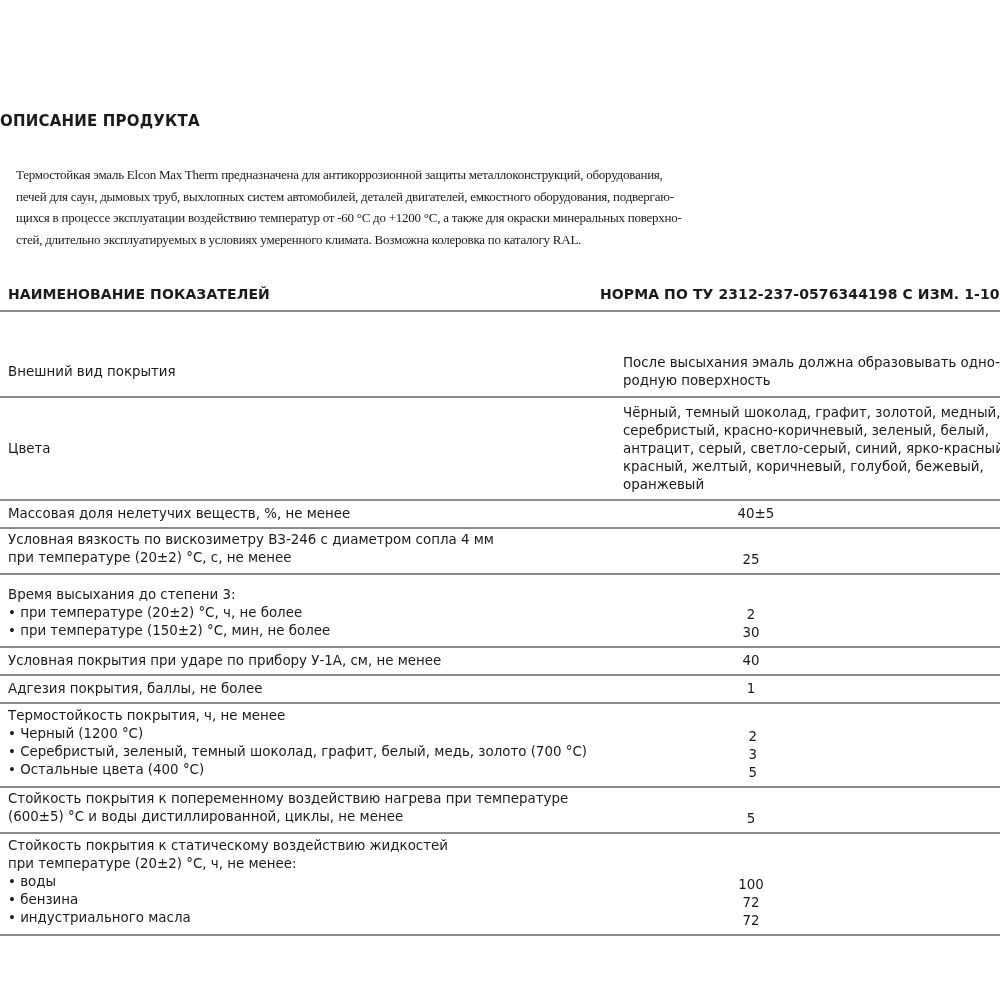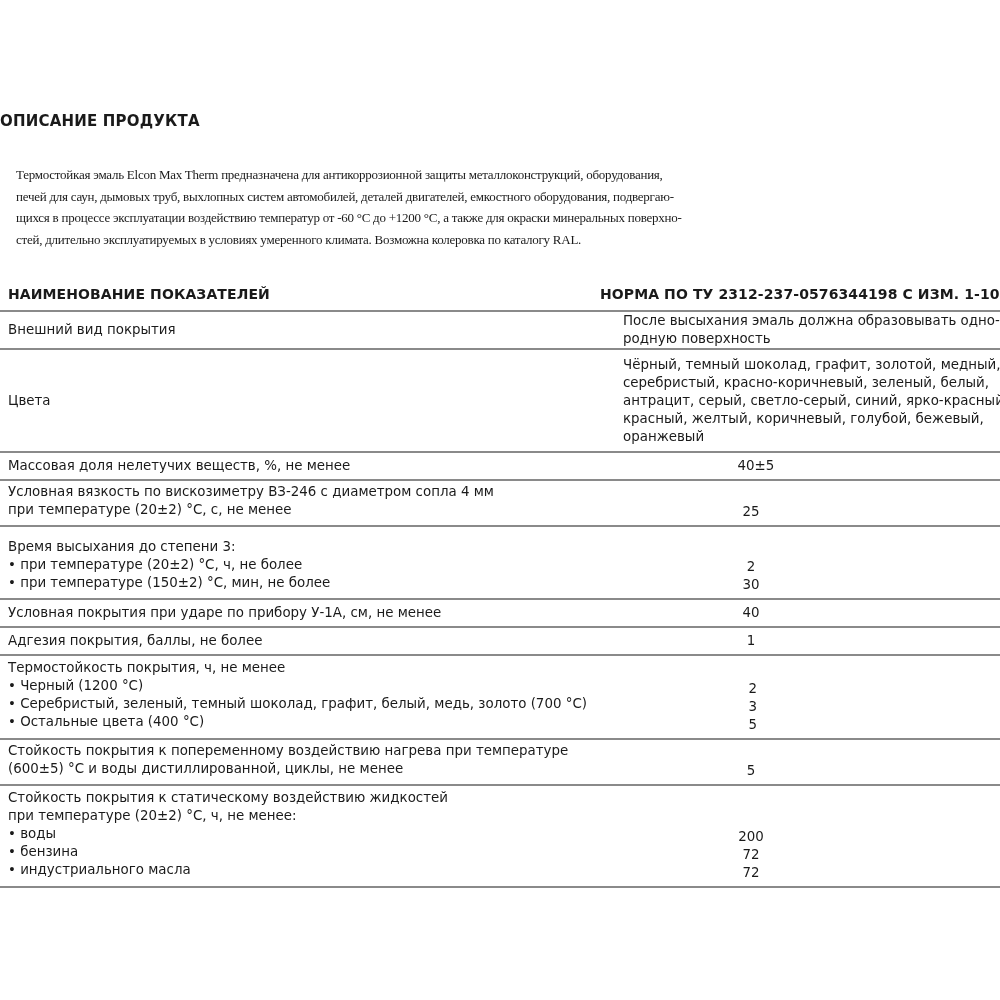--- a/index.html
+++ b/index.html
@@ -60,21 +60,21 @@
 <h2 class="section-title">ОПИСАНИЕ ПРОДУКТА</h2>
 
 <p class="description"><span class="line">Термостойкая эмаль Elcon Max Therm предназначена для антикоррозионной защиты металлоконструкций, оборудования,</span><span class="line">печей для саун, дымовых труб, выхлопных систем автомобилей, деталей двигателей, емкостного оборудования, подвергаю-</span><span class="line">щихся в процессе эксплуатации воздействию температур от -60 °C до +1200 °C,  а также для окраски минеральных поверхно-</span><span class="line">стей, длительно эксплуатируемых в условиях умеренного климата. Возможна колеровка по каталогу RAL.</span></p>
 
 <div class="spec-table">
   <div class="thead">
     <div class="c1">НАИМЕНОВАНИЕ ПОКАЗАТЕЛЕЙ</div>
     <div class="c2">НОРМА ПО ТУ 2312-237-0576344198 С ИЗМ. 1-10</div>
   </div>
 
-  <div class="row" style="height:38px;">
+  <div class="row" style="height:50px;margin-top:36px;">
     <div class="name" style="width:620px;">
       <span class="line">Внешний вид покрытия</span>
     </div>
     <div class="val text" style="padding-left:3px;">
       <span class="line">После высыхания эмаль должна образовывать одно-</span>
       <span class="line">родную поверхность</span>
     </div>
   </div>
 
   <div class="row" style="height:103px;">
@@ -165,18 +165,18 @@
 
   <div class="row" style="height:102px; padding-bottom:4px;">
     <div class="name">
       <span class="line">Стойкость покрытия к статическому воздействию жидкостей</span>
       <span class="line">при температуре (20±2) °С, ч, не менее:</span>
       <span class="line">• воды</span>
       <span class="line">• бензина</span>
       <span class="line">• индустриального масла</span>
     </div>
     <div class="val">
-      <span class="line">200</span>
+      <span class="line">100</span>
       <span class="line">72</span>
       <span class="line">72</span>
     </div>
   </div>
 </div>
 
 </body></html>

